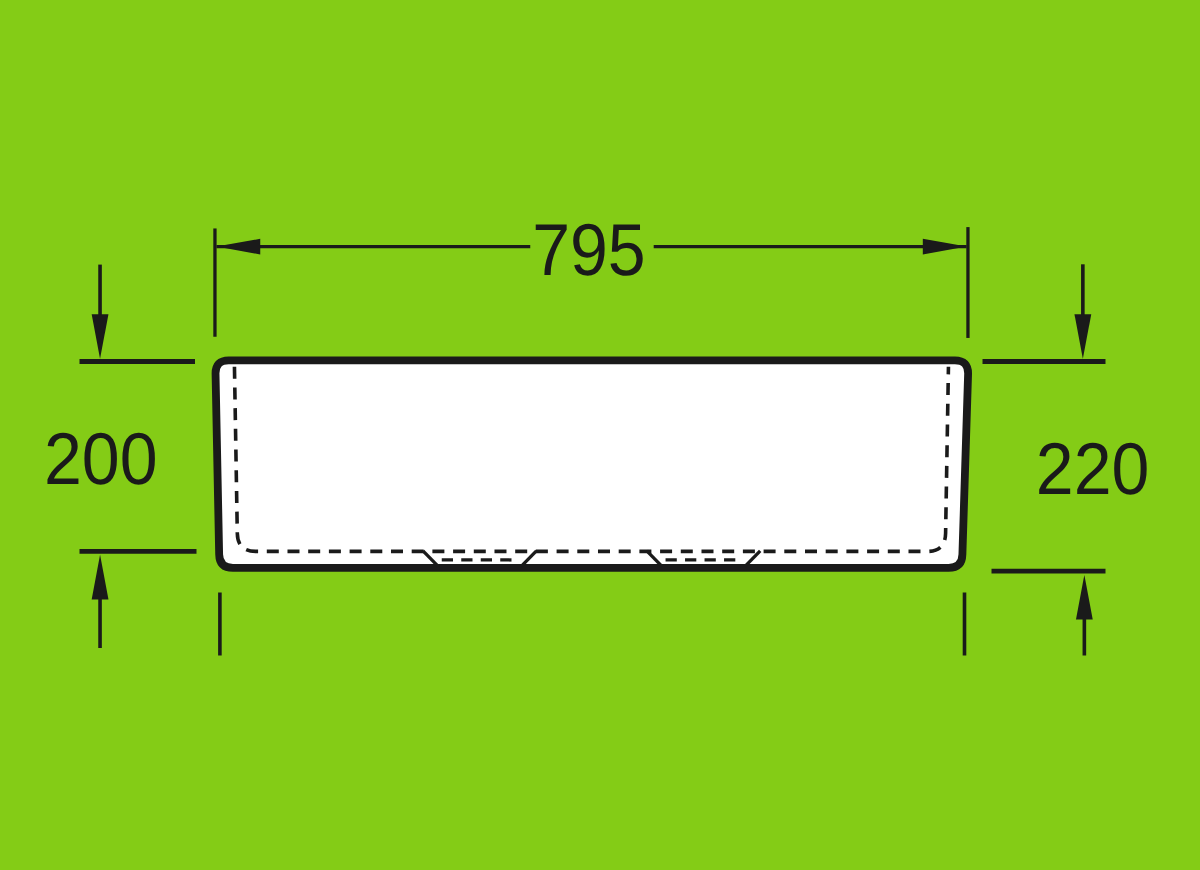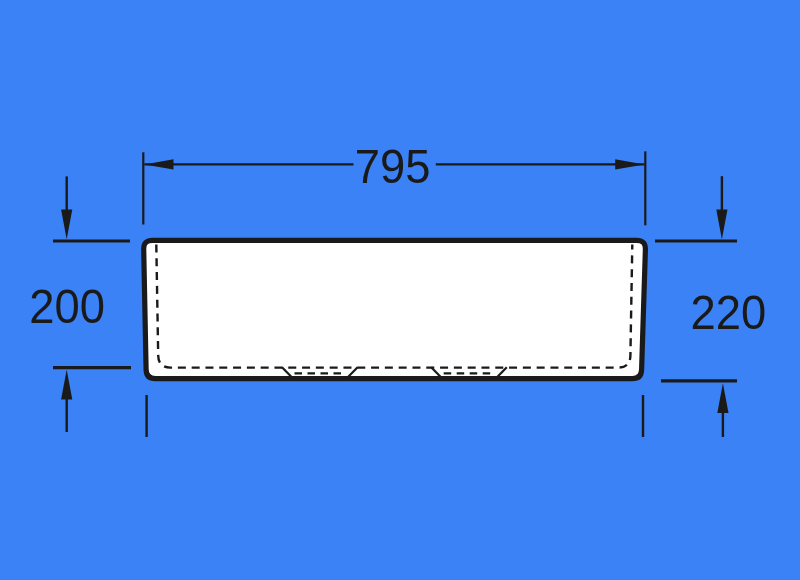--- a/index.html
+++ b/index.html
@@ -1,16 +1,16 @@
 <!DOCTYPE html>
 <html><head>
 <meta charset="utf-8">
 <style>
   html,body{margin:0;padding:0;background:#fff;}
-  .page{width:800px;height:580px;position:relative;background:#3b82f6;overflow:hidden;}
+  .page{width:800px;height:580px;position:relative;background:#84cc16;overflow:hidden;}
   svg{position:absolute;left:0;top:0;}
   text{font-family:"Liberation Sans",sans-serif;fill:#1a1a1a;}
 </style>
 </head>
 <body>
 <div class="page">
 <svg width="800" height="580" viewBox="0 0 800 580">
 
   <path d="M 152.5 240.3 L 636.6 240.3 Q 645.6 240.3 645.4 249.3 L 641.6 369.6 Q 641.4 378.6 632.4 378.6 L 155.3 378.6 Q 146.3 378.6 146.1 369.6 L 143.7 249.3 Q 143.5 240.3 152.5 240.3 Z" fill="#fff" stroke="#1a1a1a" stroke-width="5.2" stroke-linejoin="round"></path>
 

